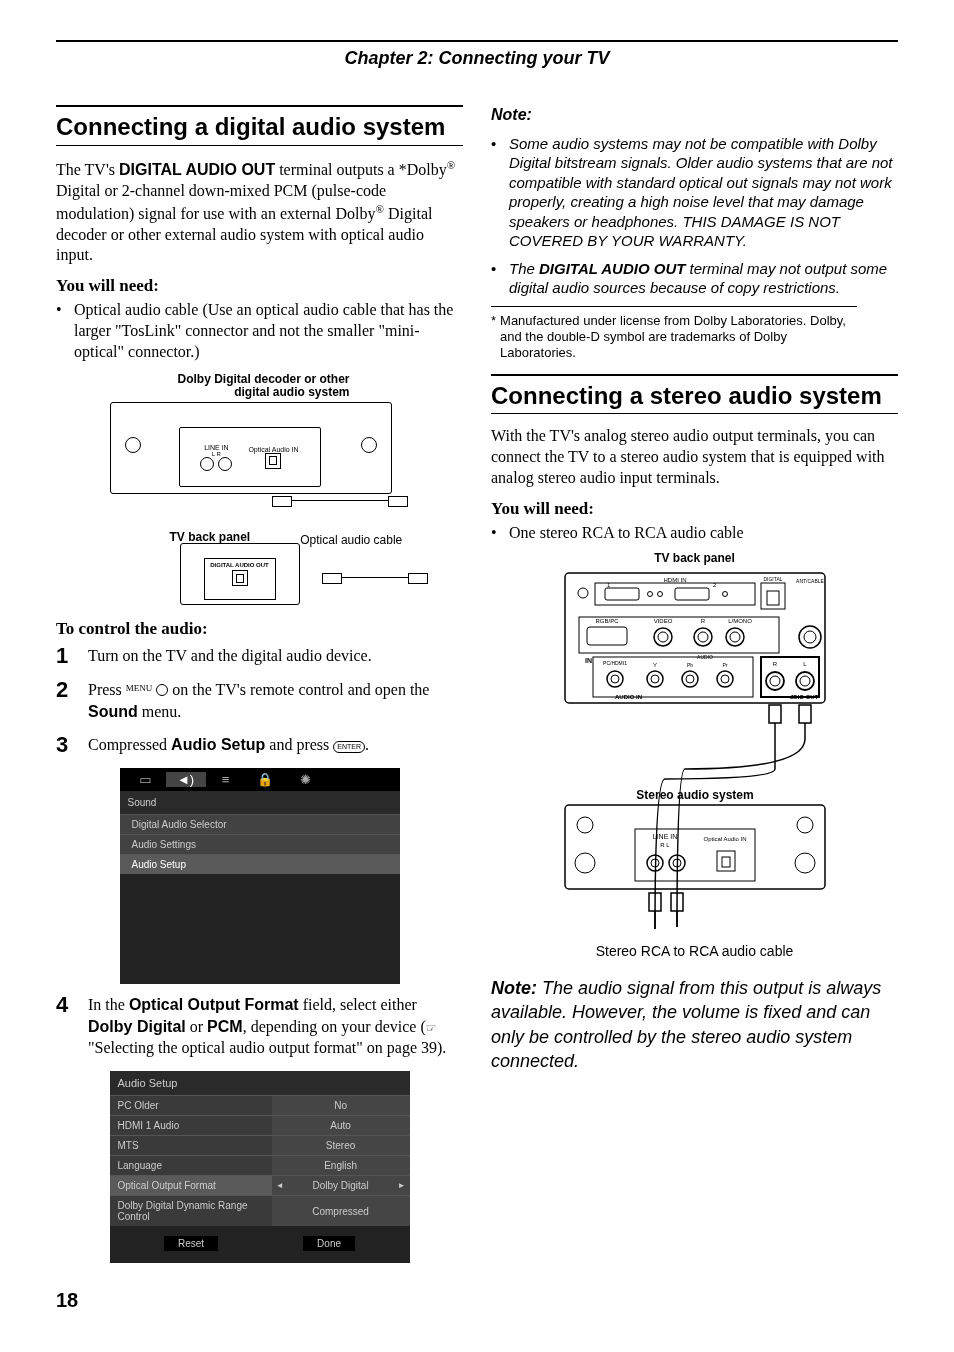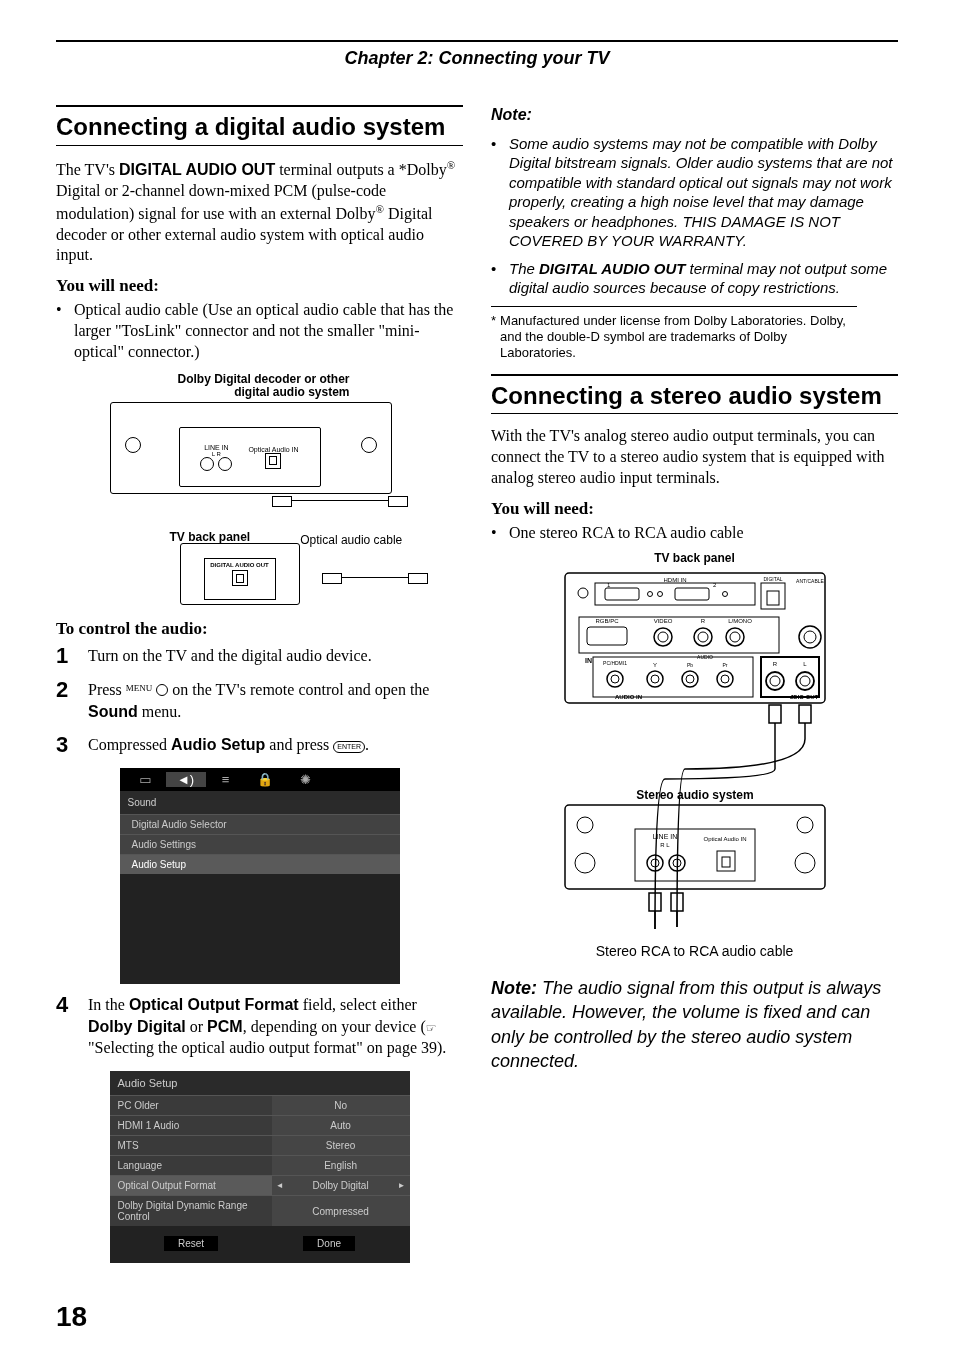--- a/index.html
+++ b/index.html
@@ -139,22 +139,22 @@
   .note-list { font-family: Arial, Helvetica, sans-serif; font-style: italic; font-size:15px; line-height:1.35;}
   .note-list .bl { font-style: normal; min-width:8px;}
   .footnote { font-family: Arial, Helvetica, sans-serif; font-size:13px; line-height:1.25; border-top:1px solid #000; padding-top:6px; margin-top:8px; display:flex; gap:4px;}
   .kb-svg { display:block; margin: 4px auto 6px; }
   .diag2cap { font-family: Arial, Helvetica, sans-serif; font-size:14px; text-align:center; line-height:1.2; margin-top:-2px;}
   .tvback-cap { font-family: Arial, Helvetica, sans-serif; font-weight:bold; font-size:12px; text-align:center; }
 
   .page-num {
     font-family: Arial, Helvetica, sans-serif;
     font-weight: 900;
-    font-size: 28px;
-    margin-top: 28px;
+    font-size: 20px;
+    margin-top: 16px;
   }
   .menu-icon-circle { display:inline-block; width:10px; height:10px; border:1px solid #000; border-radius:50%; vertical-align:-1px;}
   .enter-icon {
     display:inline-block; font-family:Arial,sans-serif; font-size:7px; border:1px solid #000; border-radius:8px; padding:0 3px; vertical-align:1px;
   }
   .pointer { font-family: Arial, sans-serif; font-size:12px; }
 </style>
 </head>
 <body>
 

